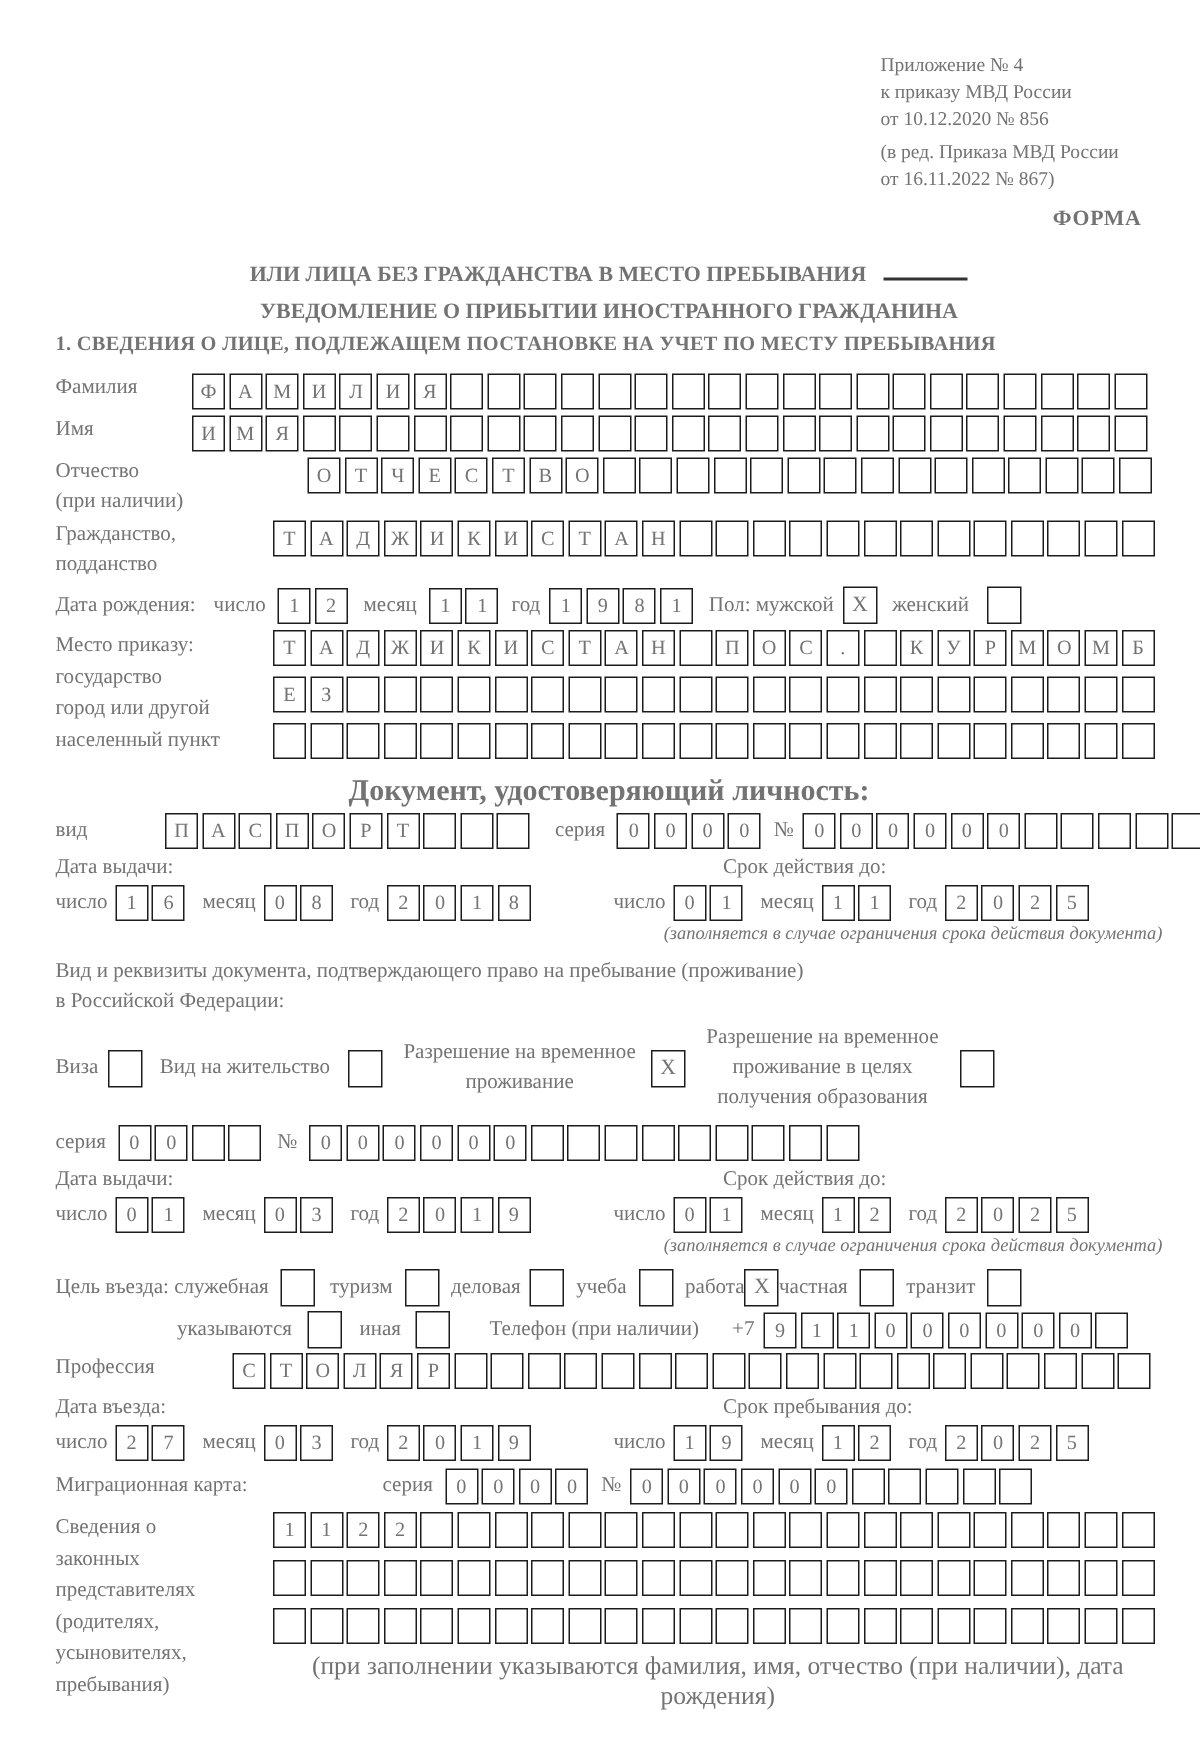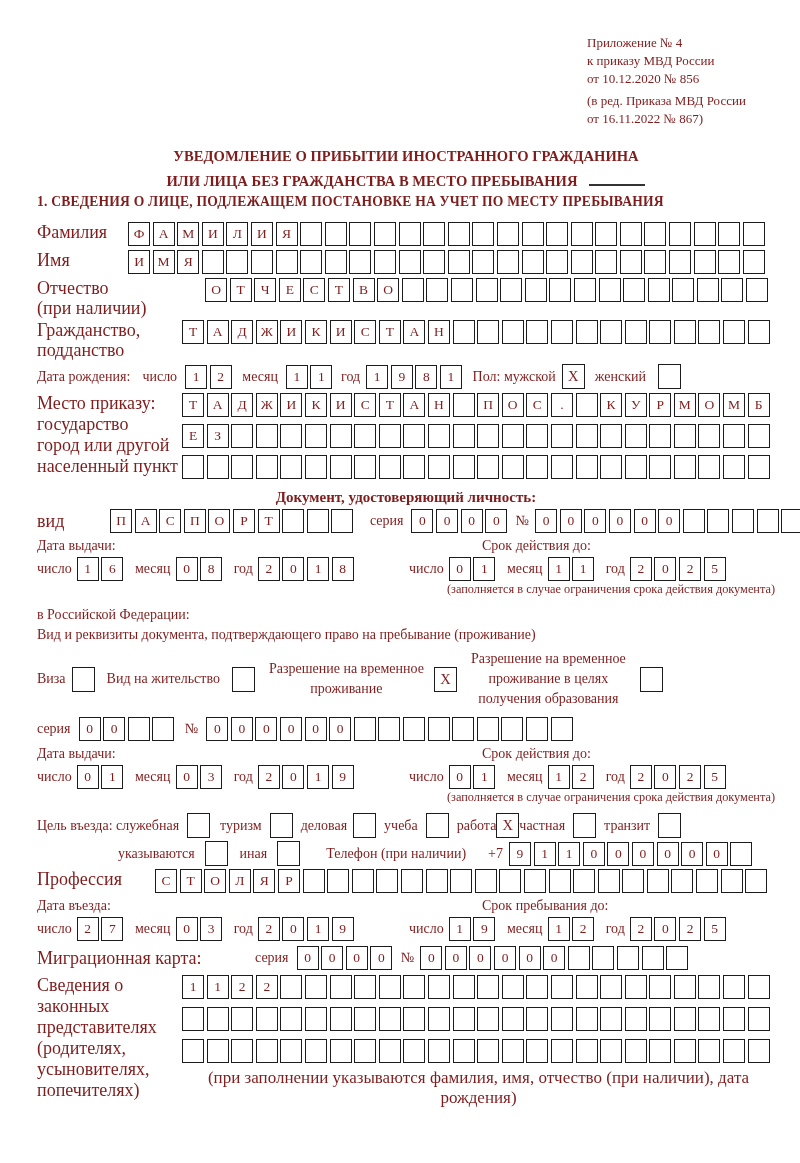--- a/index.html
+++ b/index.html
@@ -1,85 +1,86 @@
 <!DOCTYPE html>
 <html><head>
 <meta charset="utf-8">
 <style>
   * { box-sizing: border-box; }
   html, body { margin: 0; padding: 0; background: #ffffff; }
   .page {
     width: 800px; height: 1163px; overflow: hidden;
-    font-family: "Liberation Serif", serif; color: #7f1d1d;
+    font-family: "Liberation Serif", serif; color: #737373;
     padding: 34px 25px 0 37px; position: relative; background: #fff;
   }
   
   .hdr-block { width: 178px; margin-left: auto; margin-right: 10px; font-size: 13px; line-height: 18px; }
   .hdr-block .sub { margin-top: 4px; }
   .forma { text-align: right; padding-right: 14px; font-weight: bold; font-size: 14.5px; margin-top: 10px; letter-spacing: .5px; }
   
   .title { text-align: center; font-weight: bold; font-size: 14.6px; line-height: 25px; margin-top: 16px; }
   .title .blank { display: inline-block; width: 56px; height: 13px; border-bottom: 2.2px solid #333; margin-left: 12px; }
   .sec-heading { font-weight: bold; font-size: 13.6px; letter-spacing: .2px; white-space: nowrap; }
   
   .row { display: flex; align-items: flex-start; }
-  .lbl { font-size: 18px; line-height: 20px; flex-shrink: 0; }
+  .lbl { font-size: 14px; line-height: 20px; flex-shrink: 0; }
   .cells { display: flex; flex-wrap: nowrap; }
   .cell {
     width: 22px; height: 24px; border: 1.8px solid #1c1c1c; margin-right: 2.6px;
     display: inline-flex; align-items: center; justify-content: center;
     font-size: 13.5px; flex-shrink: 0; background: #fff;
   }
   .cb {
     width: 23px; height: 25px; border: 1.8px solid #1c1c1c;
     display: inline-flex; align-items: center; justify-content: center;
     font-size: 14.5px; flex-shrink: 0; background: #fff;
   }
   .mt2{margin-top:2px}.mt3{margin-top:3px}.mt4{margin-top:4px}.mt5{margin-top:5px}
   .mt8{margin-top:8px}.mt12{margin-top:12px}
   .w91{width:91px}.w118{width:118px}.w145{width:145px}.w168{width:168px}.w218{width:218px}.w73{width:73px}
   .two-line { display:flex; flex-direction:column; }
   .bp-rows .cells { margin-bottom: 7px; }
-  .doc-header { text-align: center; font-weight: bold; font-size: 15px; margin-top: 3px; }
+  .doc-header { text-align: center; font-weight: bold; font-size: 20px; margin-top: 3px; }
   .inline-row { display: flex; align-items: center; font-size: 14px; }
   .inline-row .t { white-space: nowrap; }
   
   .dates-pair { display: flex; margin-top: 4px; font-size: 14px; }
   .dates-left { width: 372px; flex-shrink: 0; }
   .dates-right { flex: 1; }
   .d-h { font-size: 14px; line-height: 18px; }
   .dl-h { }
   .dr-h { margin-left: 73px; }
   .dateline { display: flex; align-items: center; margin-top: 2px; }
   .dateline .t { margin-right: 5px; white-space: nowrap; }
   .dateline .cells { margin-right: 9px; }
-  .note { font-size: 12.3px; text-align: right; margin-top: 1px; }
+  .note { font-size: 12.3px; text-align: right; margin-top: 1px; font-style: italic; }
   .intro { font-size: 14px; line-height: 20px; margin-top: 8px; }
   
   .opts { display: flex; align-items: center; margin-top: 4px; font-size: 14px; }
   .opt-label { text-align: center; line-height: 20px; }
   .guard-note { font-size: 17px; text-align: center; margin-top: 5px; }
   .gap6{margin-left:6px}.gap8{margin-left:8px}.gap10{margin-left:10px}.gap12{margin-left:12px}.gap14{margin-left:14px}
 </style>
 </head>
 <body>
 
 <div class="page">
 
   <div class="hdr-block">
     <div>Приложение № 4</div>
     <div>к приказу МВД России</div>
     <div>от 10.12.2020 № 856</div>
     <div class="sub">(в ред. Приказа МВД России</div>
     <div>от 16.11.2022 № 867)</div>
   </div>
+  <div class="forma">ФОРМА</div>
 
   <div class="title">
+    <div><span>ИЛИ ЛИЦА БЕЗ ГРАЖДАНСТВА В МЕСТО ПРЕБЫВАНИЯ</span><span class="blank"></span></div>
     <div>УВЕДОМЛЕНИЕ О ПРИБЫТИИ ИНОСТРАННОГО ГРАЖДАНИНА</div>
-    <div><span>ИЛИ ЛИЦА БЕЗ ГРАЖДАНСТВА В МЕСТО ПРЕБЫВАНИЯ</span><span class="blank"></span></div>
   </div>
 
   <div class="sec-heading">1. СВЕДЕНИЯ О ЛИЦЕ, ПОДЛЕЖАЩЕМ ПОСТАНОВКЕ НА УЧЕТ ПО МЕСТУ ПРЕБЫВАНИЯ</div>
 
   <div class="row mt12">
     <span class="lbl w91">Фамилия</span>
     <span class="cells">
         <span class="cell">Ф</span>
         <span class="cell">А</span>
         <span class="cell">М</span>
@@ -401,22 +402,22 @@
             <span class="cell">0</span>
             <span class="cell">2</span>
             <span class="cell">5</span>
           </span>
       </div>
     </div>
   </div>
   <div class="note">(заполняется в случае ограничения срока действия документа)</div>
 
   <div class="intro">
+    <div>Вид и реквизиты документа, подтверждающего право на пребывание (проживание)</div>
     <div>в Российской Федерации:</div>
-    <div>Вид и реквизиты документа, подтверждающего право на пребывание (проживание)</div>
   </div>
 
   <div class="opts">
     <span class="t">Виза</span>
     <span class="cb gap6"></span>
     <span class="t gap12">Вид на жительство</span>
     <span class="cb gap12"></span>
     <span class="opt-label gap14">
       <div>Разрешение на временное</div>
       <div>проживание</div>
@@ -647,21 +648,21 @@
       </span>
   </div>
 
   <div class="row mt5">
     <span class="lbl w145 two-line" style="line-height:21px">
       <span>Сведения о</span>
       <span>законных</span>
       <span>представителях</span>
       <span>(родителях,</span>
       <span>усыновителях,</span>
-      <span>попечителях)</span>
+      <span>пребывания)</span>
     </span>
     <span>
       <span class="cells" style="margin-bottom:8px">
           <span class="cell">1</span>
           <span class="cell">1</span>
           <span class="cell">2</span>
           <span class="cell">2</span>
           <span class="cell"></span>
           <span class="cell"></span>
           <span class="cell"></span>

